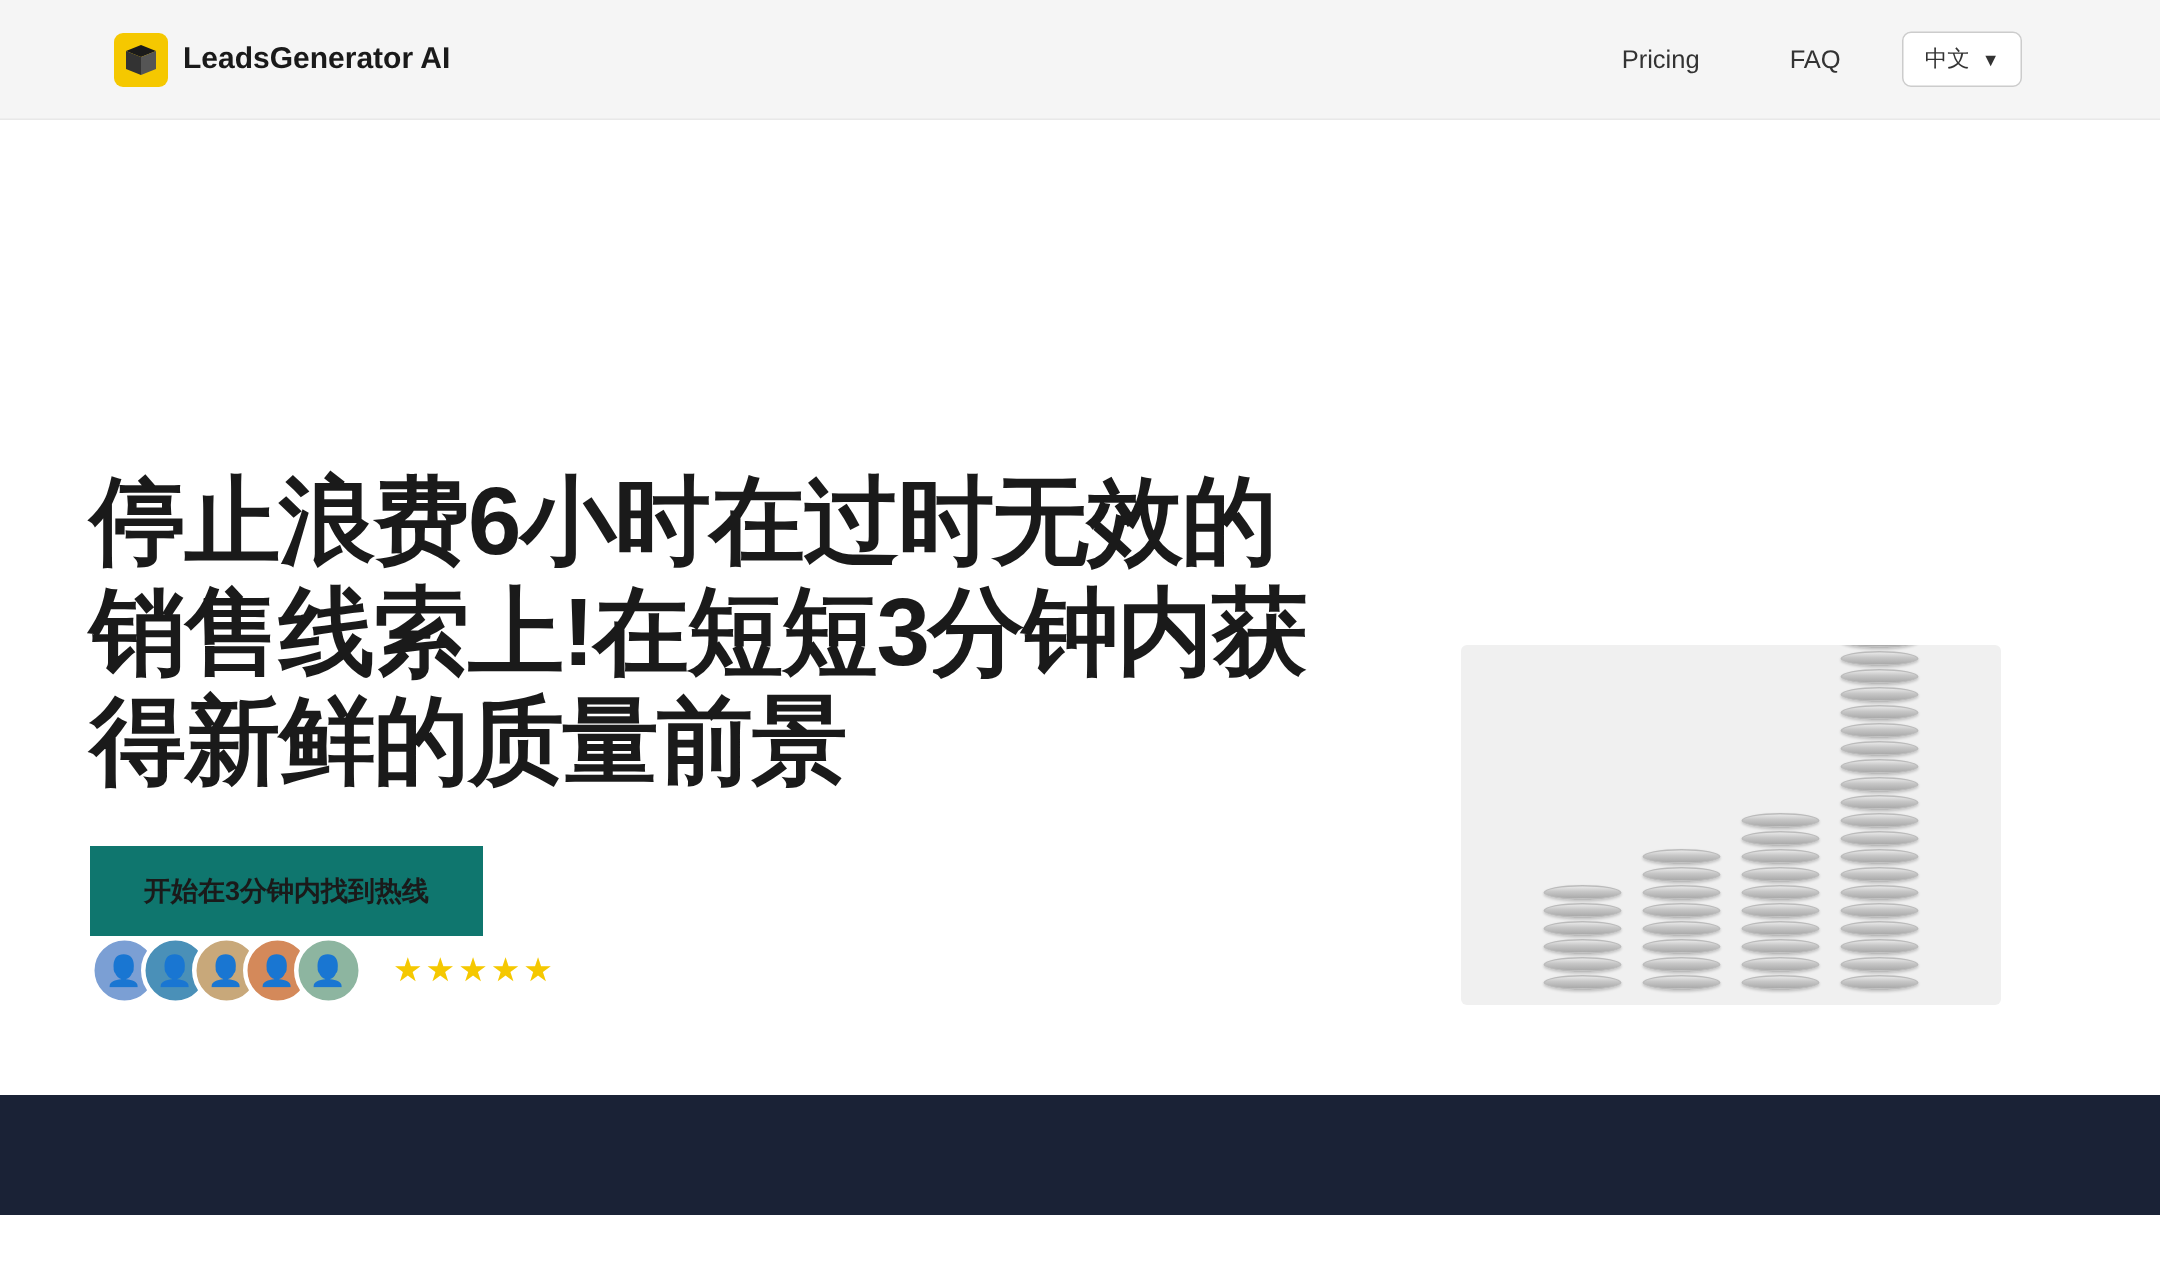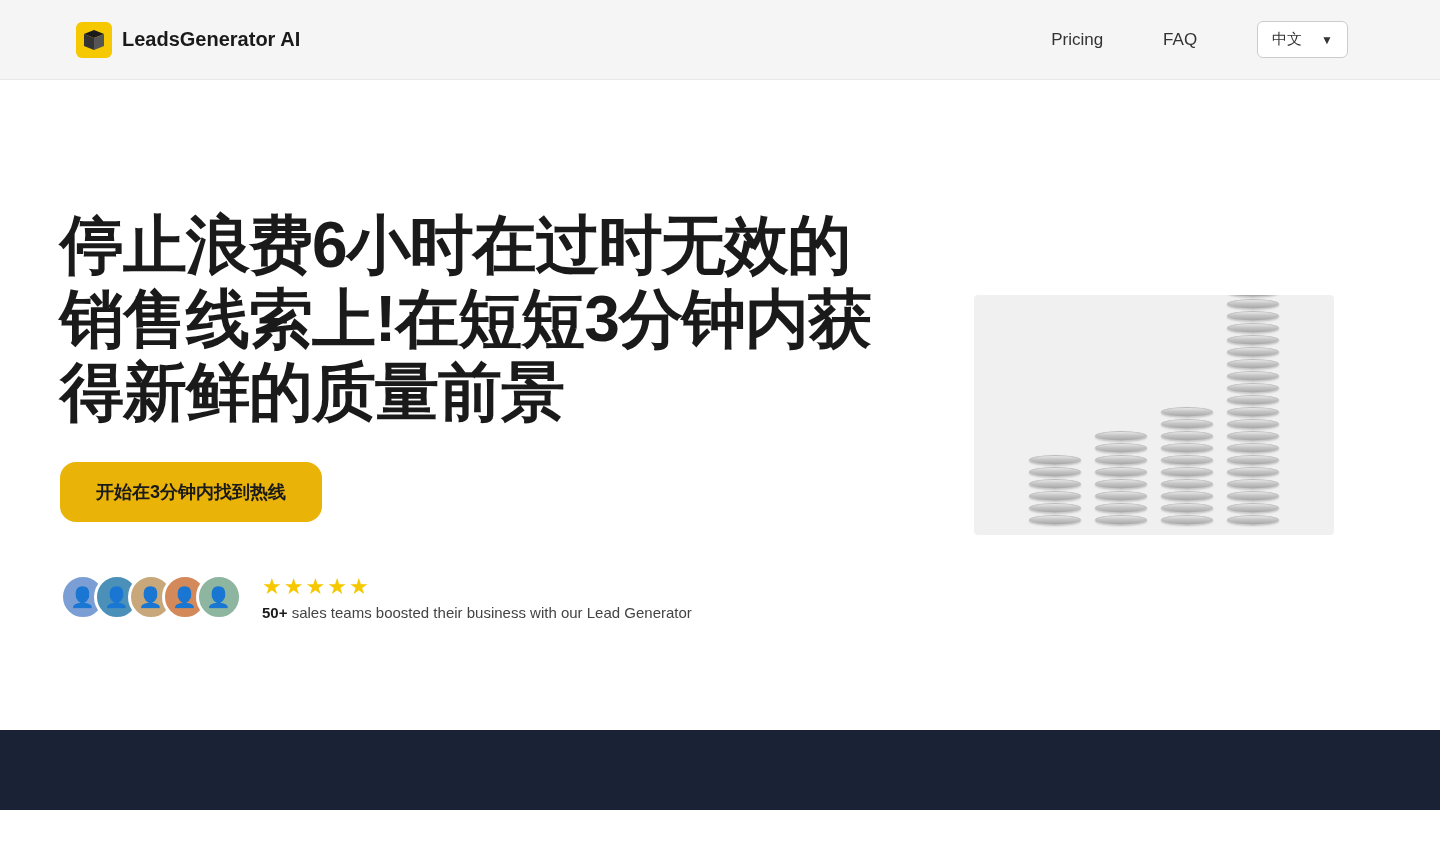--- a/index.html
+++ b/index.html
@@ -27,58 +27,58 @@
     .brand-name {
       font-size: 20px;
       font-weight: 700;
       color: #1a1a1a;
     }
     .navbar-nav {
       display: flex;
       align-items: center;
       gap: 60px;
       margin-left: auto;
-      margin-right: 60px;
+      margin-right: 41px;
     }
     .nav-link {
       font-size: 17px;
       color: #333;
       text-decoration: none;
       font-weight: 400;
     }
     .lang-select {
       display: flex;
       align-items: center;
       border: 1px solid #ccc;
       border-radius: 6px;
       padding: 8px 14px;
       background: #fff;
       font-size: 15px;
       cursor: pointer;
-      gap: 19px;
+      gap: 8px;
       margin-right: 16px;
       justify-content: space-between;
     }
     .lang-select span { color: #333; }
     .lang-chevron { color: #666; font-size: 12px; }
     .btn-start-now {
       background: #f5c800;
       color: #1a1a1a;
       border: none;
       border-radius: 8px;
       padding: 14px 32px;
       font-size: 17px;
       font-weight: 700;
       cursor: pointer;
     }
 
     
     .hero {
       display: flex;
-      align-items: center;
+      align-items: flex-end;
       padding: 80px 96px 60px 60px;
       gap: 60px;
       min-height: 650px;
       background: #fff;
     }
     .hero-content {
       flex: 1;
       max-width: 850px;
     }
     .hero-title {
@@ -90,30 +90,29 @@
       letter-spacing: -1px;
     }
     .hero-description {
       font-size: 17px;
       line-height: 1.75;
       color: #444;
       margin-bottom: 44px;
       max-width: 760px;
     }
     .btn-cta {
-      background: #eab308;
+      background: #0f766e;
       color: #1a1a1a;
       border: none;
-      border-radius: 16px;
+      border-radius: 0;
       padding: 18px 36px;
       font-size: 18px;
       font-weight: 700;
       cursor: pointer;
       display: inline-block;
-      margin-bottom: 52px;
     }
 
     
     .social-proof {
       display: flex;
       align-items: center;
       gap: 20px;
     }
     .avatars {
       display: flex;
@@ -232,24 +231,20 @@
         </div>
         <div class="avatar avatar-4">
           <div class="face">👤</div>
         </div>
         <div class="avatar avatar-5">
           <div class="face">👤</div>
         </div>
       </div>
       <div class="proof-right">
         <div class="stars">★★★★★</div>
-        <div class="proof-text">
-          <strong>50+ </strong>
-          <span>sales teams boosted their business with our Lead Generator</span>
-        </div>
       </div>
     </div>
   </div>
 
   <div class="hero-image">
     <div class="coins-img-placeholder">
 
       <div class="coin-stack">
         <div class="coin"></div>
         <div class="coin"></div>

